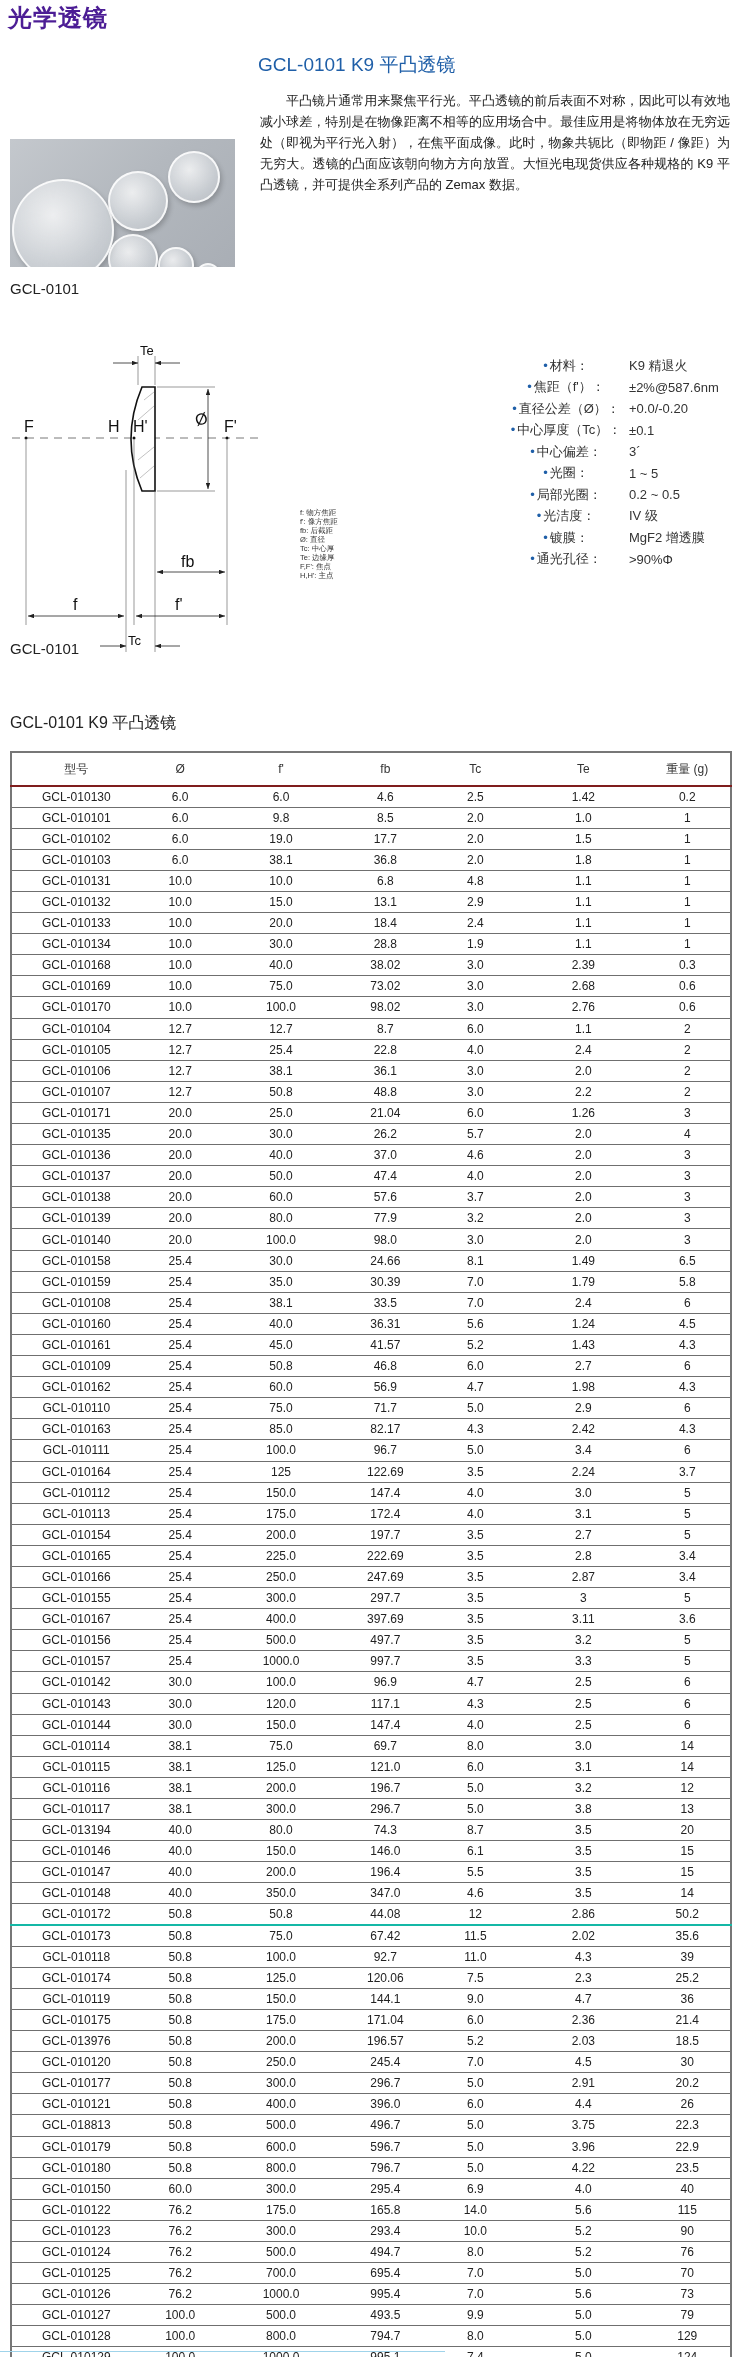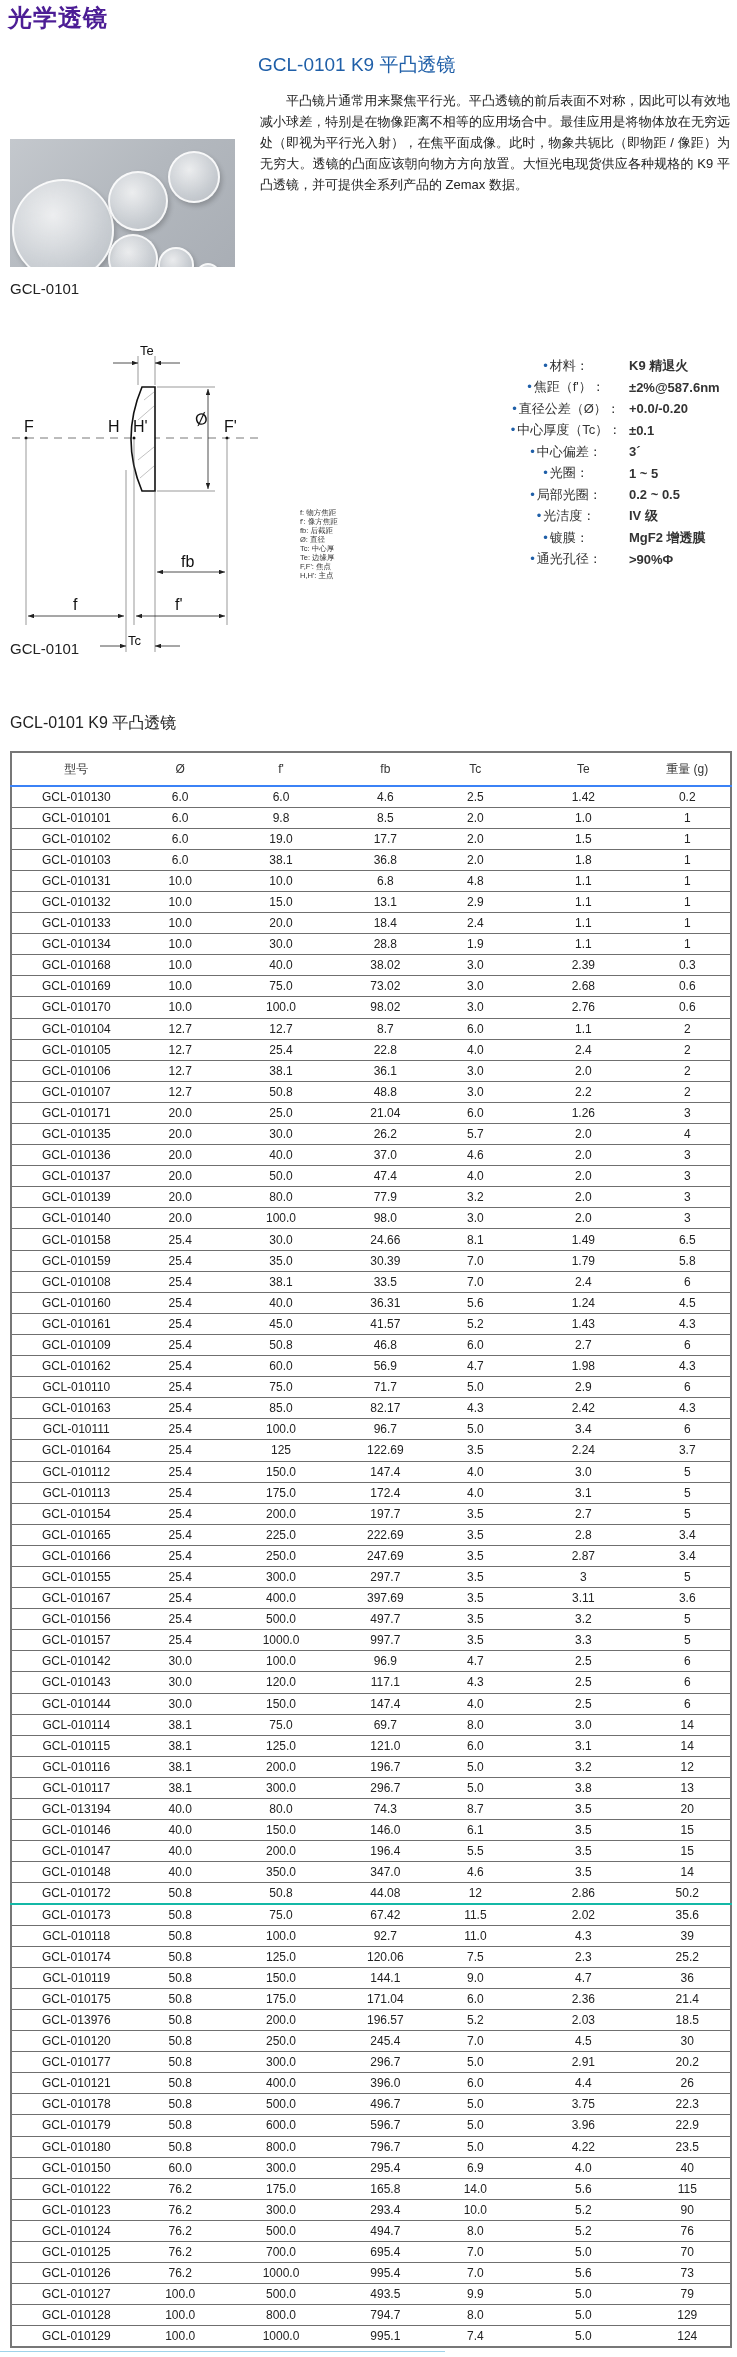--- a/index.html
+++ b/index.html
@@ -9,26 +9,26 @@
   .photo { position: absolute; left: 10px; top: 139px; width: 225px; height: 244px; background: linear-gradient(135deg, #c4c8cd 0%, #b3b8be 50%, #a9aeb5 100%); overflow: hidden; }
   .lens { position: absolute; border-radius: 50%; border: 2px solid rgba(255,255,255,0.85); background: radial-gradient(circle at 40% 35%, rgba(255,255,255,0.75), rgba(220,224,228,0.55) 60%, rgba(190,195,200,0.5)); box-shadow: 2px 3px 5px rgba(0,0,0,0.2); }
   .desc { position: absolute; left: 260px; top: 90px; width: 470px; font-size: 13px; line-height: 21px; color: #222; text-indent: 26px; text-align: justify; }
   .photo-caption { position: absolute; left: 10px; top: 280px; font-size: 15px; color: #222; }
   .diagram { position: absolute; left: 0; top: 330px; width: 290px; height: 330px; }
   .legend { position: absolute; left: 300px; top: 463px; font-size: 7.5px; line-height: 9px; color: #333; margin-top: 45px; }
   .specs { position: absolute; left: 503px; top: 355px; font-size: 13px; color: #333; text-align: center; }
   .spec-row { display: flex; height: 21.5px; align-items: center; }
   .spec-label { width: 126px; }
   .spec-label .dot { color: #1f5fa8; margin-right: 2px; }
-  .spec-value { white-space: nowrap; font-weight: bold; }
+  .spec-value { white-space: nowrap; }
   .caption2 { position: absolute; left: 10px; top: 640px; font-size: 15px; color: #222; }
   .table-title { position: absolute; left: 10px; top: 713px; font-size: 16px; color: #222; }
   .table-wrap { position: absolute; left: 10px; top: 751px; width: 722px; }
   table { width: 100%; border-collapse: collapse; border: 2px solid #777; font-size: 12px; color: #222; }
-  th { font-weight: normal; height: 34px; border-bottom: 2px solid #3b82f6; text-align: center; color: #333; }
+  th { font-weight: normal; height: 34px; border-bottom: 2px solid #7f1d1d; text-align: center; color: #333; }
   td { height: 21.1px; text-align: center; border-top: 1.5px solid #6f6f6f; padding: 0; }
   tr.sep-top td { border-top: 2px solid #14b8a6; }
   col.c0 { width: 18%; } col.c1 { width: 11%; } col.c2 { width: 17%; } col.c3 { width: 12%; }
   col.c4 { width: 13%; } col.c5 { width: 17%; } col.c6 { width: 12%; }
   .deco { position: absolute; left: 0; top: 2346px; width: 445px; height: 6px; border-bottom: 1px solid #9fd3ea; }
 </style>
 </head>
 <body>
 
 <div class="page-title">光学透镜</div>
@@ -340,20 +340,29 @@
         <tr>
           <td>GCL-010137</td>
           <td>20.0</td>
           <td>50.0</td>
           <td>47.4</td>
           <td>4.0</td>
           <td>2.0</td>
           <td>3</td>
         </tr>
         <tr>
+          <td>GCL-010138</td>
+          <td>20.0</td>
+          <td>60.0</td>
+          <td>57.6</td>
+          <td>3.7</td>
+          <td>2.0</td>
+          <td>3</td>
+        </tr>
+        <tr>
           <td>GCL-010139</td>
           <td>20.0</td>
           <td>80.0</td>
           <td>77.9</td>
           <td>3.2</td>
           <td>2.0</td>
           <td>3</td>
         </tr>
         <tr>
           <td>GCL-010140</td>
@@ -727,21 +736,21 @@
         <tr>
           <td>GCL-010121</td>
           <td>50.8</td>
           <td>400.0</td>
           <td>396.0</td>
           <td>6.0</td>
           <td>4.4</td>
           <td>26</td>
         </tr>
         <tr>
-          <td>GCL-010178</td>
+          <td>GCL-018813</td>
           <td>50.8</td>
           <td>500.0</td>
           <td>496.7</td>
           <td>5.0</td>
           <td>3.75</td>
           <td>22.3</td>
         </tr>
         <tr>
           <td>GCL-010179</td>
           <td>50.8</td>

